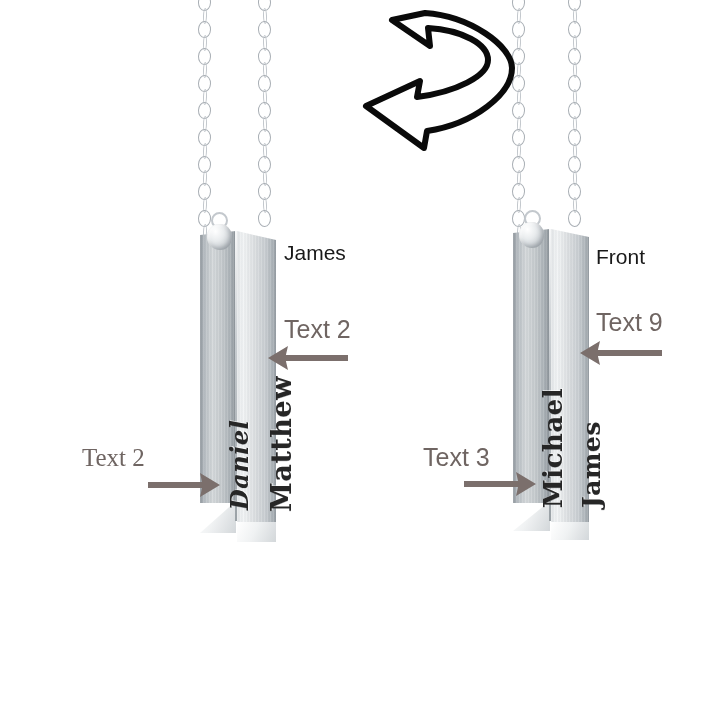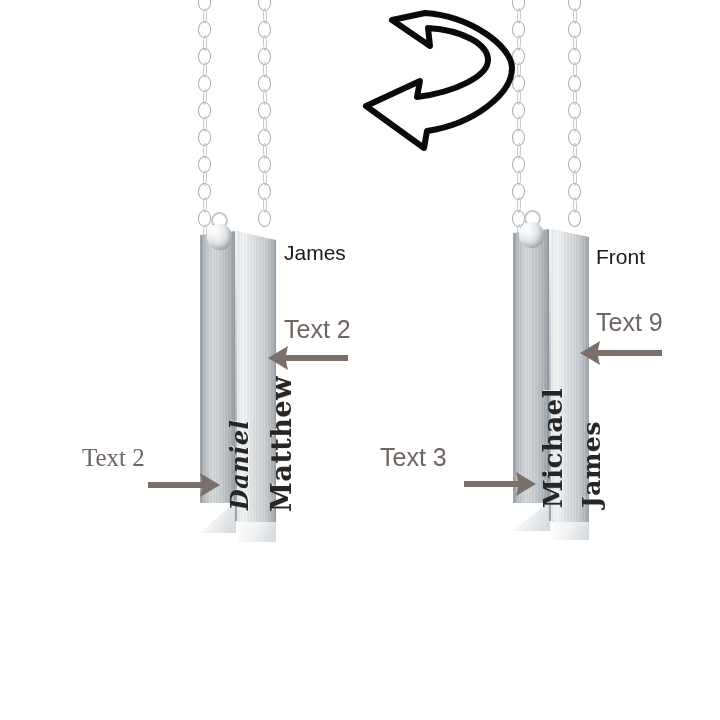--- a/index.html
+++ b/index.html
@@ -345,19 +345,19 @@
   <div class="engrave serif" style="left:577px; top:508px; transform: rotate(-90deg); font-size:25px;">James</div>
 
   <div class="side-label" style="left:596px; top:245px;">Front</div>
 
   <div class="text-label" style="left:596px; top:308px;">Text 9</div>
   <div class="arrow left" style="left:580px; top:341px; width:82px;">
     <div class="head"></div>
     <div class="shaft"></div>
   </div>
 
-  <div class="text-label" style="left:380px; top:443px;">Text 3</div>
+  <div class="text-label" style="left:423px; top:443px;">Text 3</div>
   <div class="arrow right" style="left:464px; top:472px; width:72px;">
     <div class="shaft"></div>
     <div class="head"></div>
   </div>
 
 </div>
 
 </body></html>

